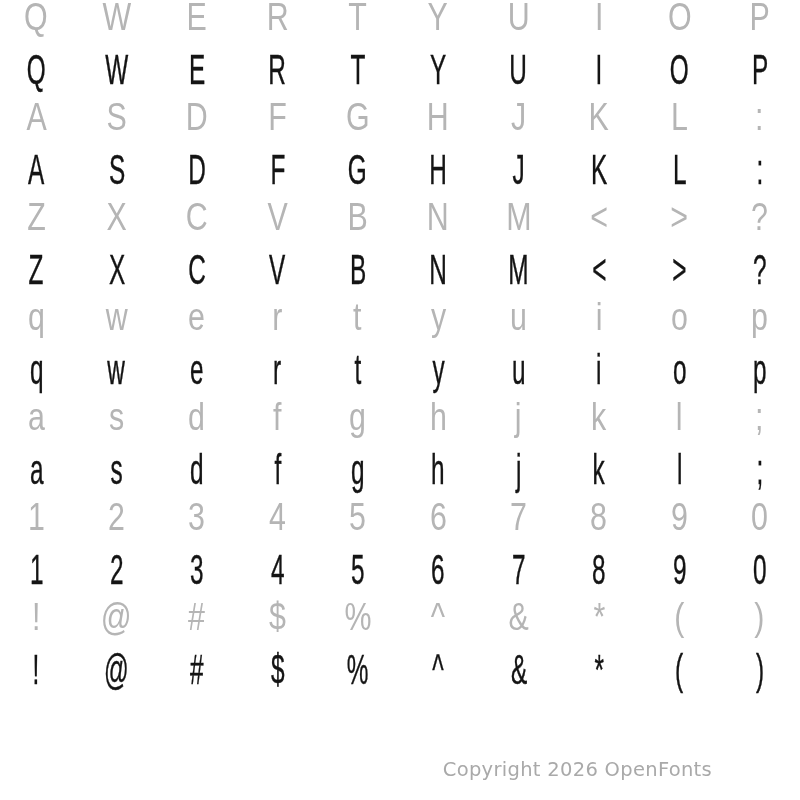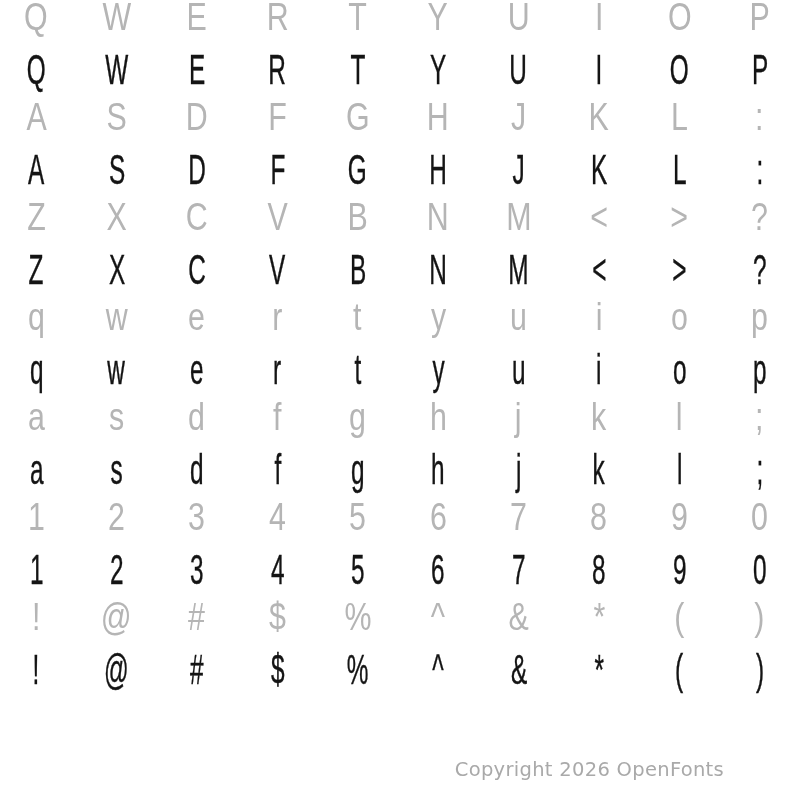--- a/index.html
+++ b/index.html
@@ -43,21 +43,21 @@
   }
   .glyph-row.black .glyph {
     font-size: 42px;
     color: var(--black-glyph, #141414);
     -webkit-text-stroke: 0.4px var(--black-glyph, #141414);
     transform: scaleX(0.58);
   }
   .copyright {
     position: absolute;
     top: 758px;
-    right: 76px;
+    right: 88px;
     font-family: "DejaVu Sans", sans-serif;
     font-size: 19.5px;
     letter-spacing: 0.3px;
     color: var(--footer-color, #a9a9a9);
   }
 </style>
 </head>
 <body style="background: rgb(255, 255, 255);">
 
 <div class="sheet">

